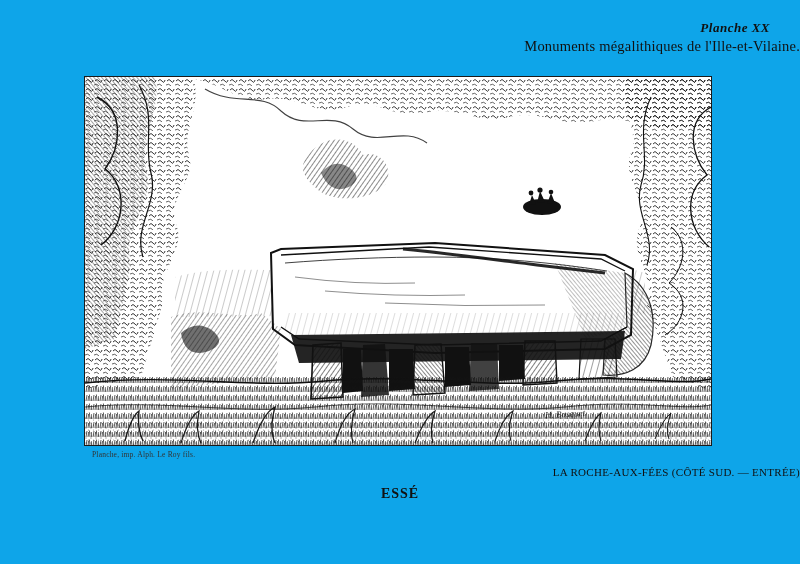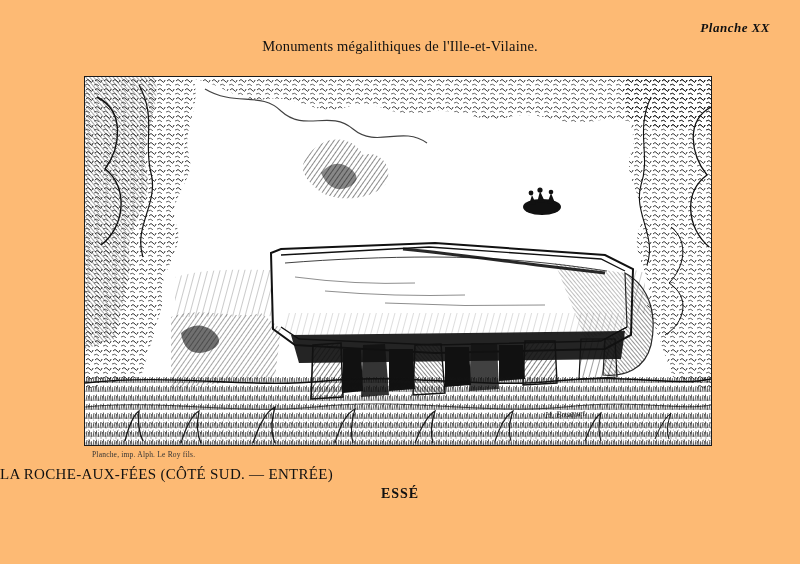--- a/index.html
+++ b/index.html
@@ -12,42 +12,42 @@
     height: 564px;
     position: relative;
     font-family: "Liberation Serif", serif;
     color: #111111;
     overflow: hidden;
   }
 
   .page {
     position: absolute;
     inset: 0;
-    background: #fdba74;
+    background: #0ea5e9;
     text-decoration: underline;
   }
 
   .plate-label {
     position: absolute;
     top: 20px;
     right: 30px;
     font-family: "Liberation Serif", serif;
     font-weight: bold;
     font-style: italic;
     font-size: 13px;
     letter-spacing: 0.5px;
     color: #111;
   }
 
   .series-title {
     position: absolute;
     top: 38px;
     left: 0;
     width: 100%;
-    text-align: center;
+    text-align: right;
     font-family: "Liberation Serif", serif;
     font-size: 14.5px;
     color: #111;
     letter-spacing: 0.2px;
   }
 
   .plate-frame {
     position: absolute;
     left: 84px;
     top: 76px;
@@ -77,23 +77,23 @@
     font-size: 7.5px;
     color: #333;
     letter-spacing: 0.2px;
   }
 
   .caption-main {
     position: absolute;
     top: 466px;
     left: 0;
     width: 100%;
-    text-align: left;
-    font-family: "Liberation Serif", serif;
-    font-size: 15px;
+    text-align: right;
+    font-family: "Liberation Serif", serif;
+    font-size: 11px;
     color: #111;
     letter-spacing: 0.3px;
   }
 
   .caption-place {
     position: absolute;
     top: 486px;
     left: 0;
     width: 100%;
     text-align: center;

